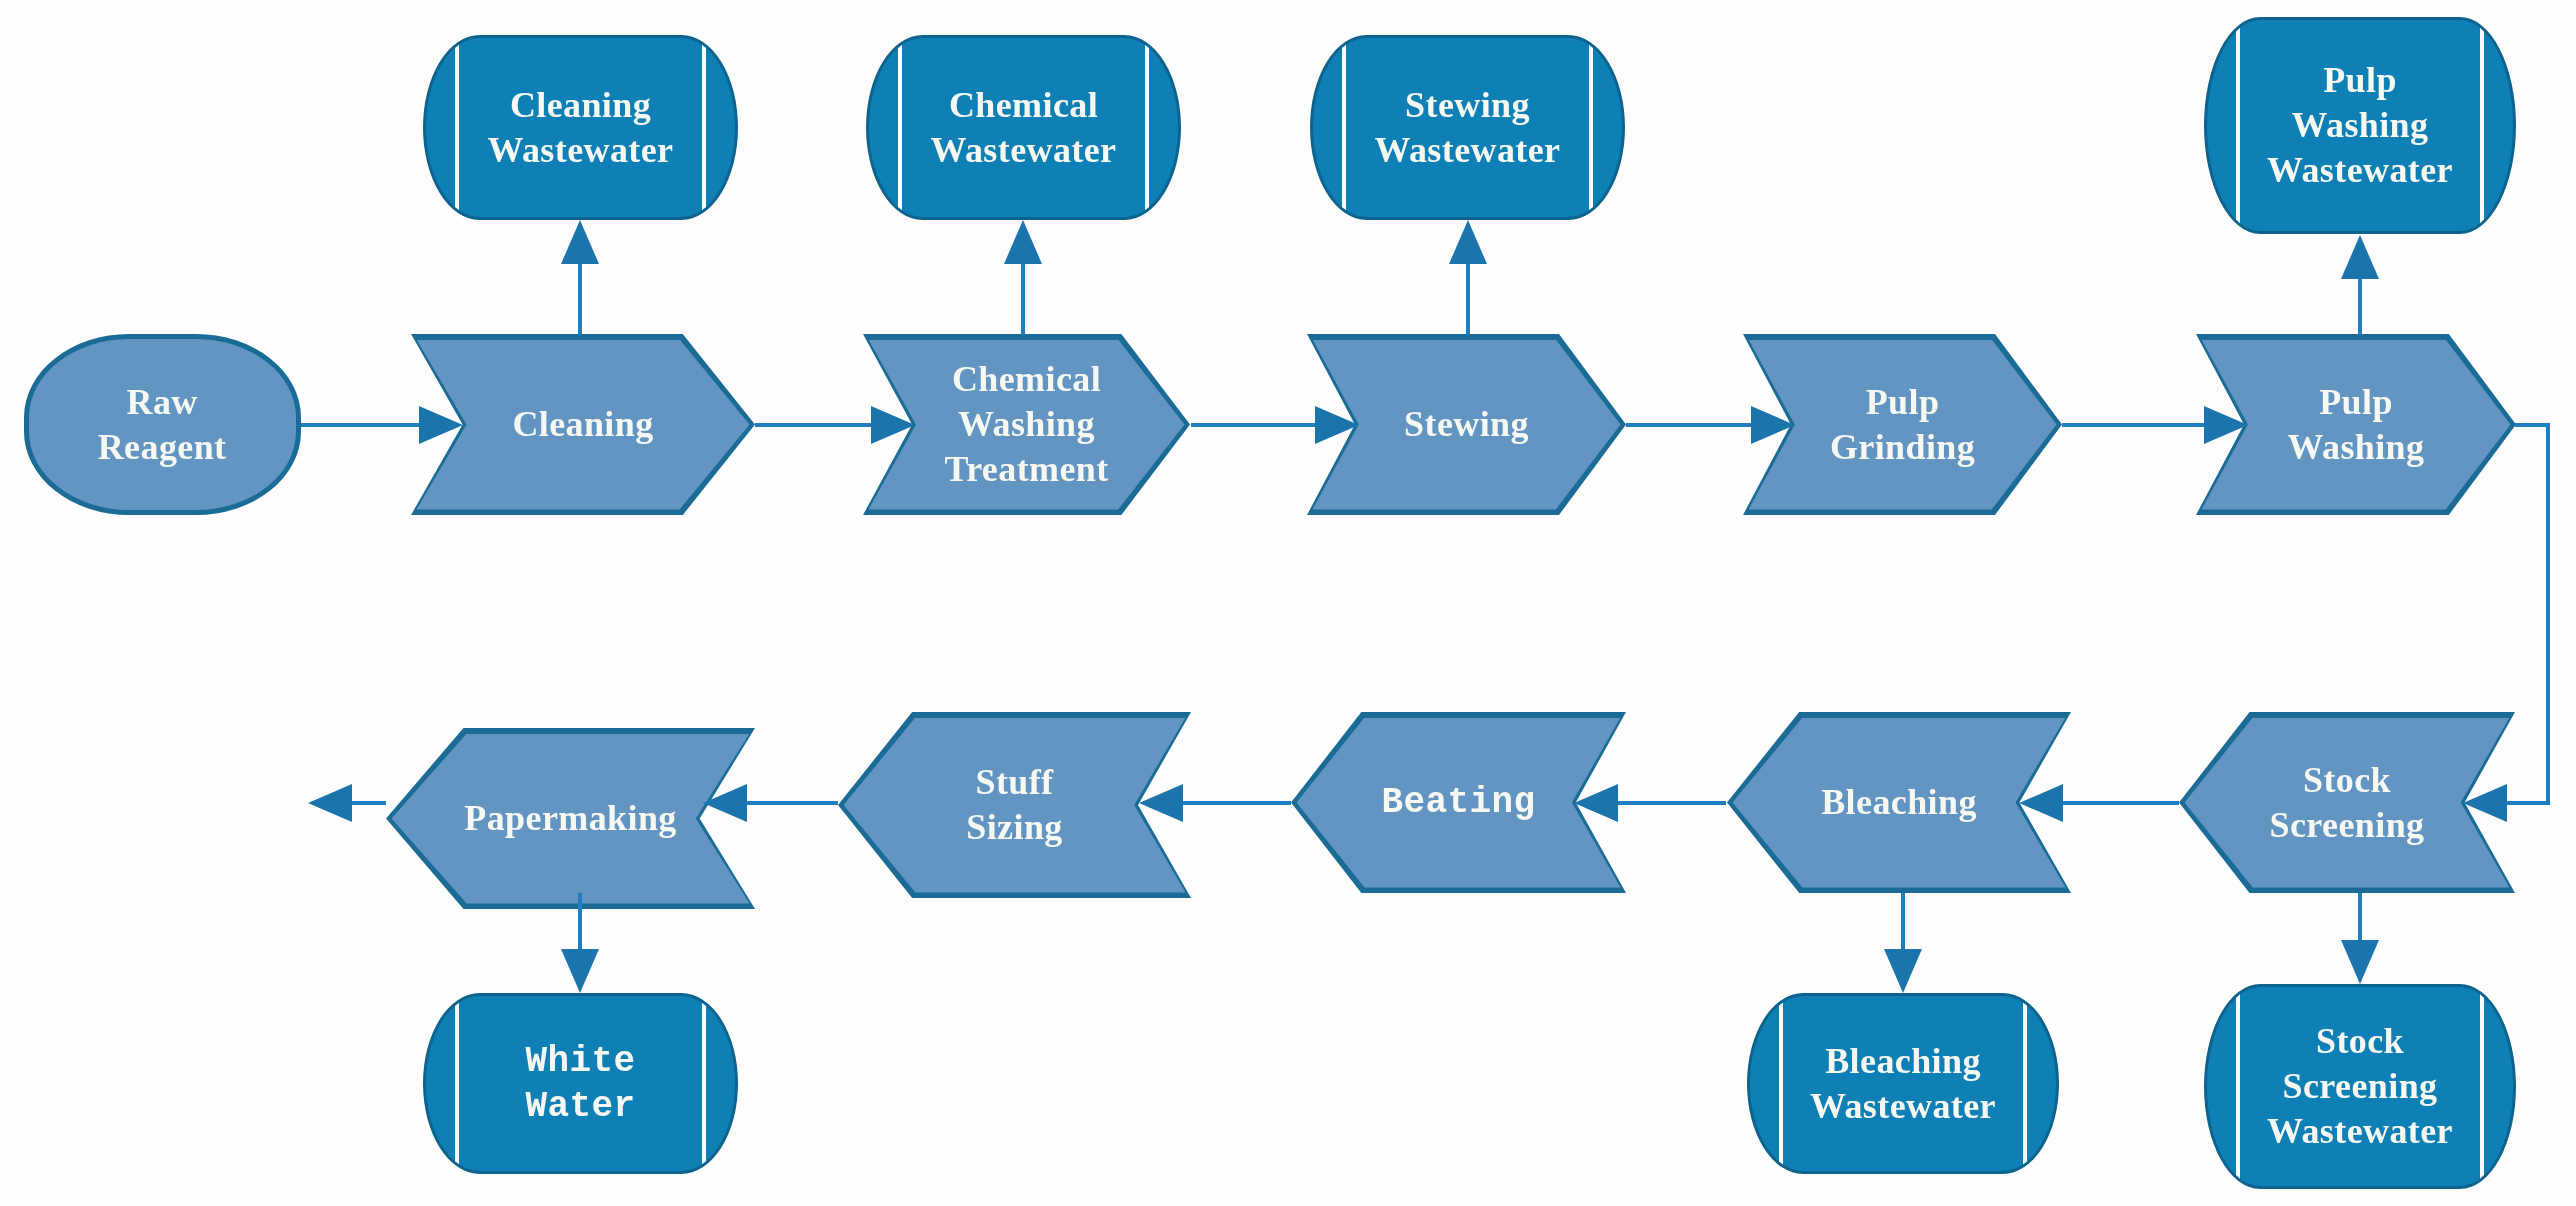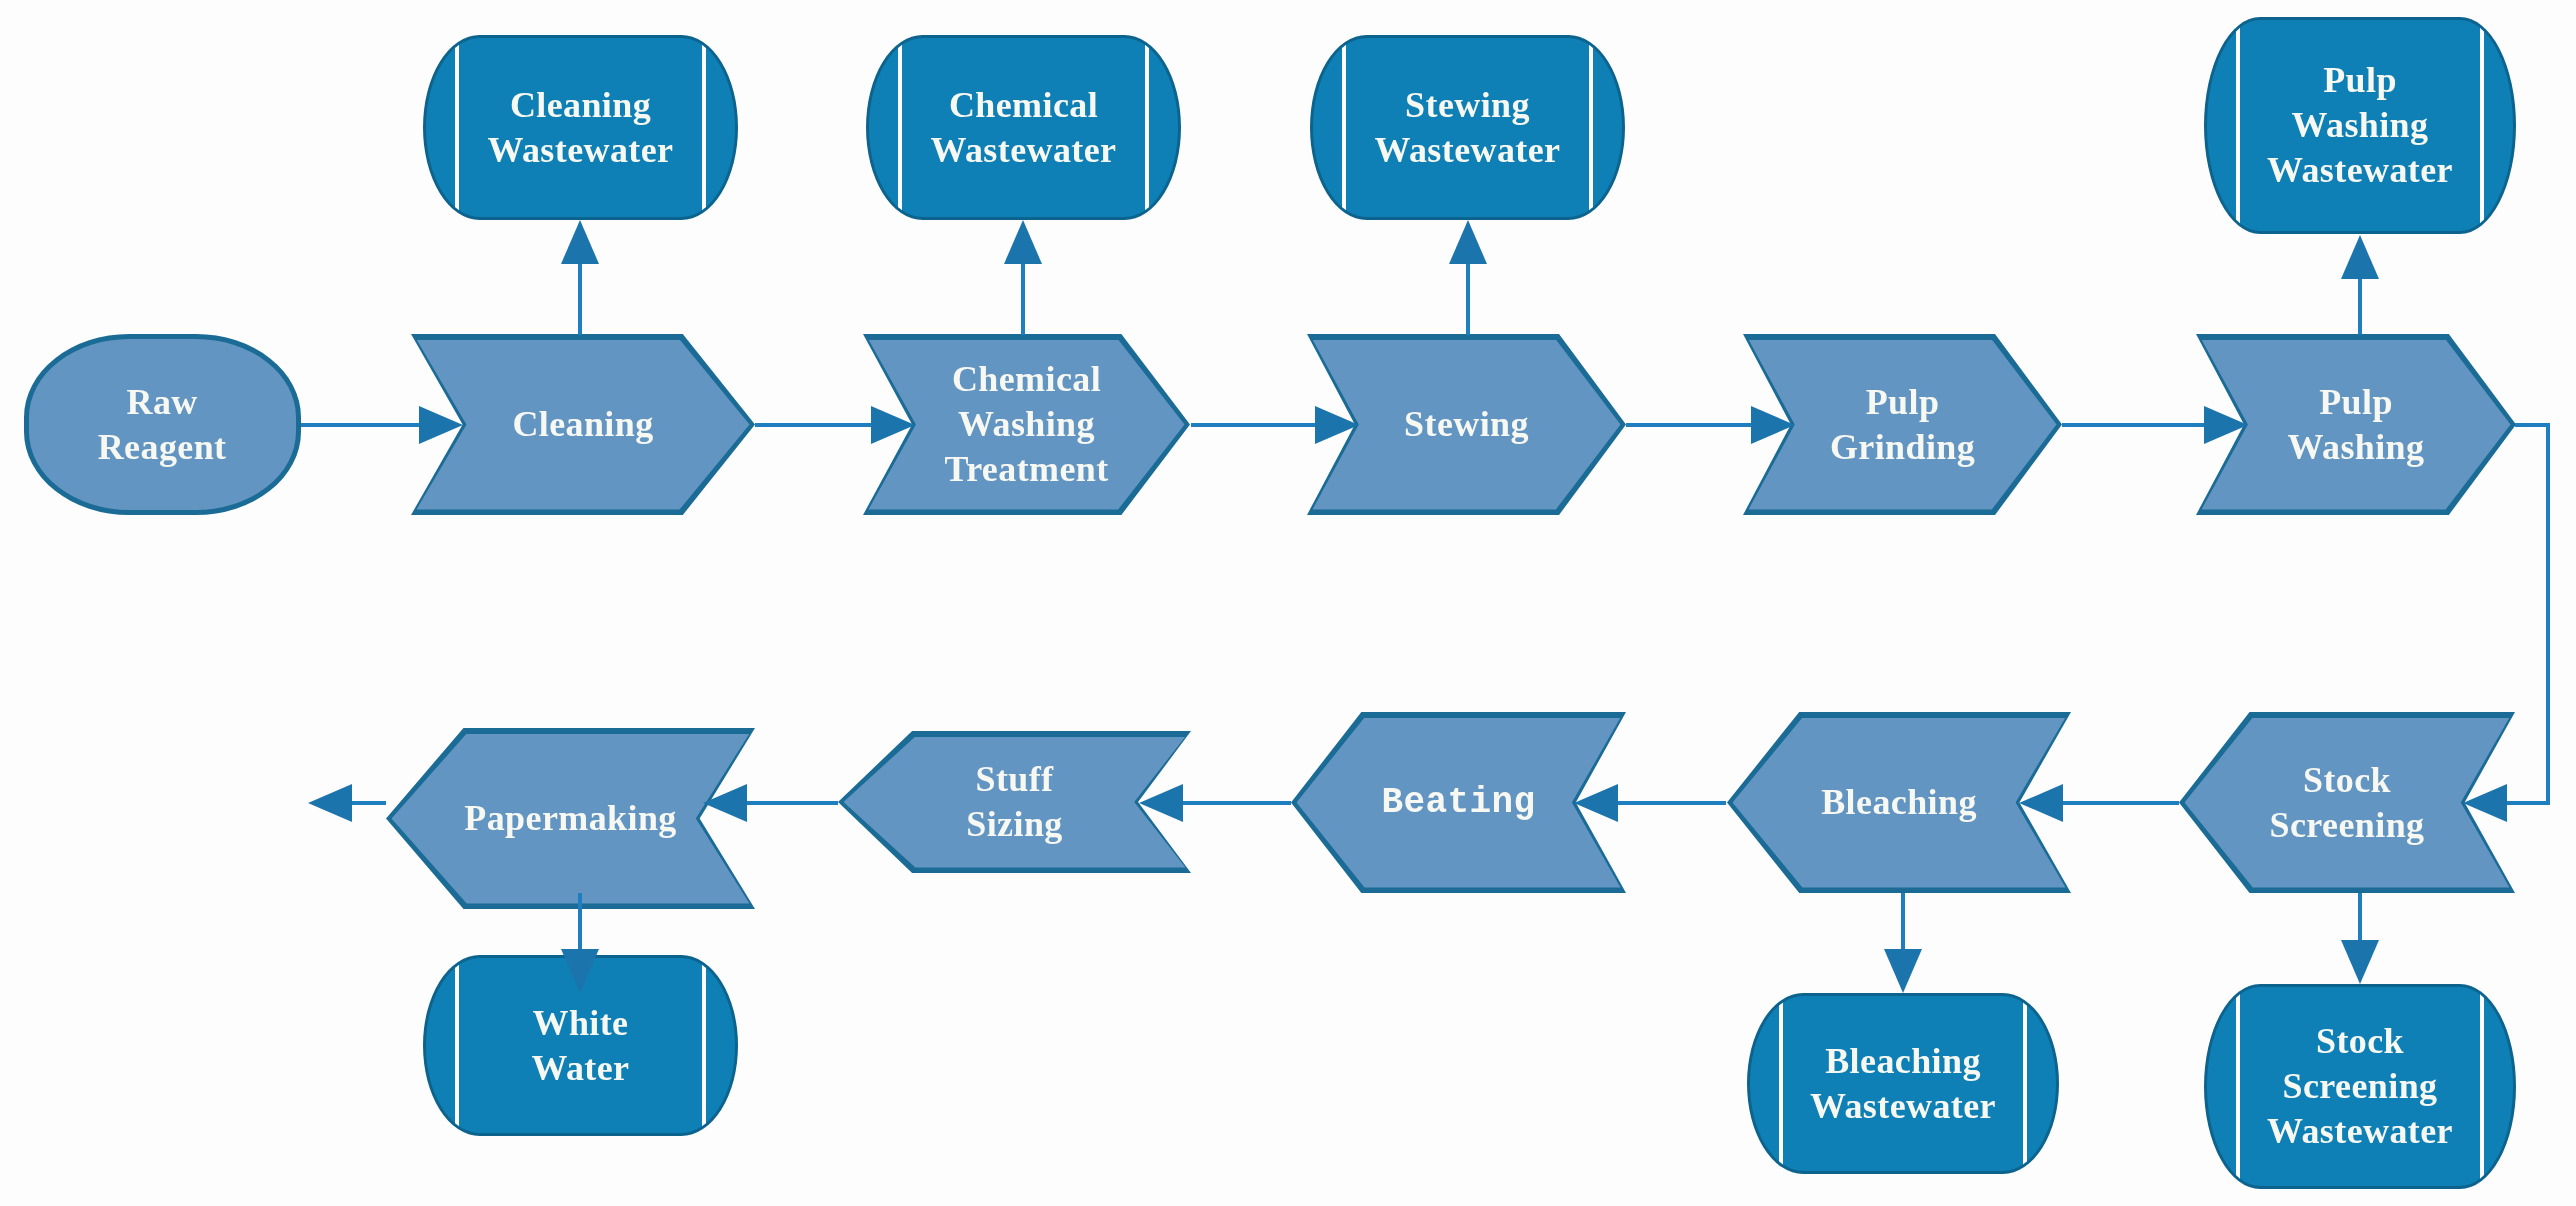--- a/index.html
+++ b/index.html
@@ -102,21 +102,21 @@
       </div>
     </div>
     <div class="node chevron-left" style="left: 1291px; top: 712px; width: 335px; height: 181px; font-family: Liberation Mono, monospace;">
       <div class="chev-border">
         <div class="chev-fill"></div>
       </div>
       <div class="label">
         <div class="line">Beating</div>
       </div>
     </div>
-    <div class="node chevron-left" style="left: 838px; top: 731px; width: 353px; height: 142px;">
+    <div class="node chevron-left" style="left: 838px; top: 712px; width: 353px; height: 186px;">
       <div class="chev-border">
         <div class="chev-fill"></div>
       </div>
       <div class="label">
         <div class="line">Stuff</div>
         <div class="line">Sizing</div>
       </div>
     </div>
     <div class="node chevron-left" style="left: 386px; top: 728px; width: 369px; height: 181px;">
       <div class="chev-border">
@@ -181,21 +181,21 @@
       <div class="storage-body">
         <div class="divider dl"></div>
         <div class="divider dr"></div>
       </div>
       <div class="label">
         <div class="line">Stock</div>
         <div class="line">Screening</div>
         <div class="line">Wastewater</div>
       </div>
     </div>
-    <div class="node storage" style="left: 423px; top: 955px; width: 315px; height: 181px;">
+    <div class="node storage" style="left: 423px; top: 993px; width: 315px; height: 181px; font-family: Liberation Mono, monospace;">
       <div class="storage-body">
         <div class="divider dl"></div>
         <div class="divider dr"></div>
       </div>
       <div class="label">
         <div class="line">White</div>
         <div class="line">Water</div>
       </div>
     </div>
     <div class="seg" style="left: 301px; top: 423px; width: 123px; height: 3.9px;"></div>

